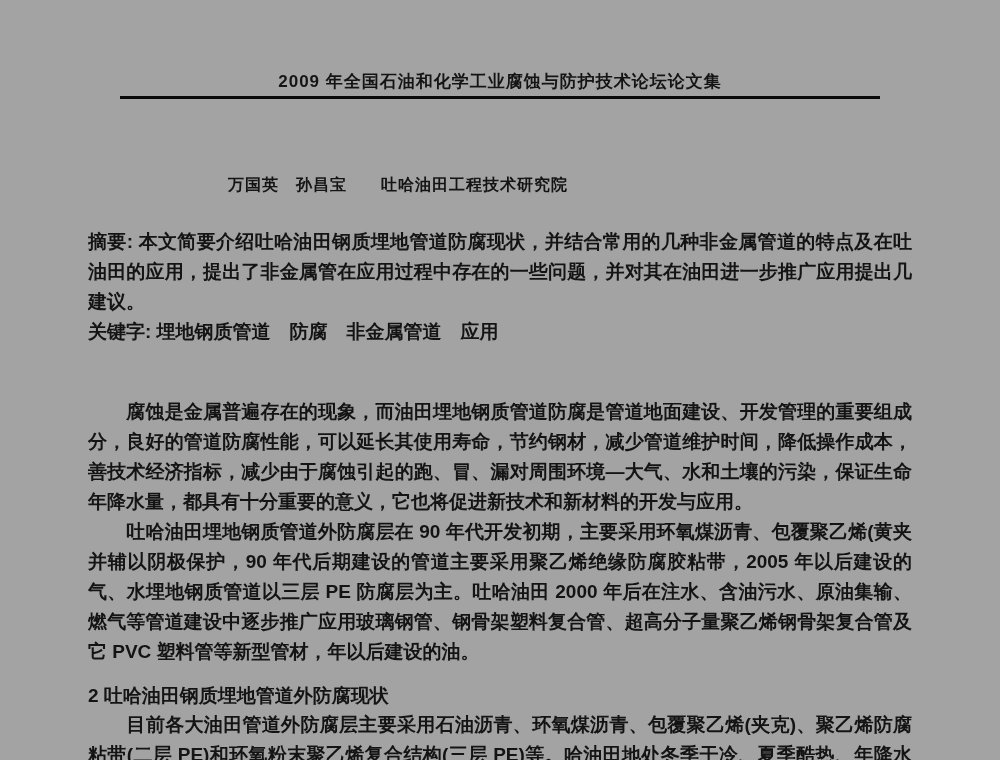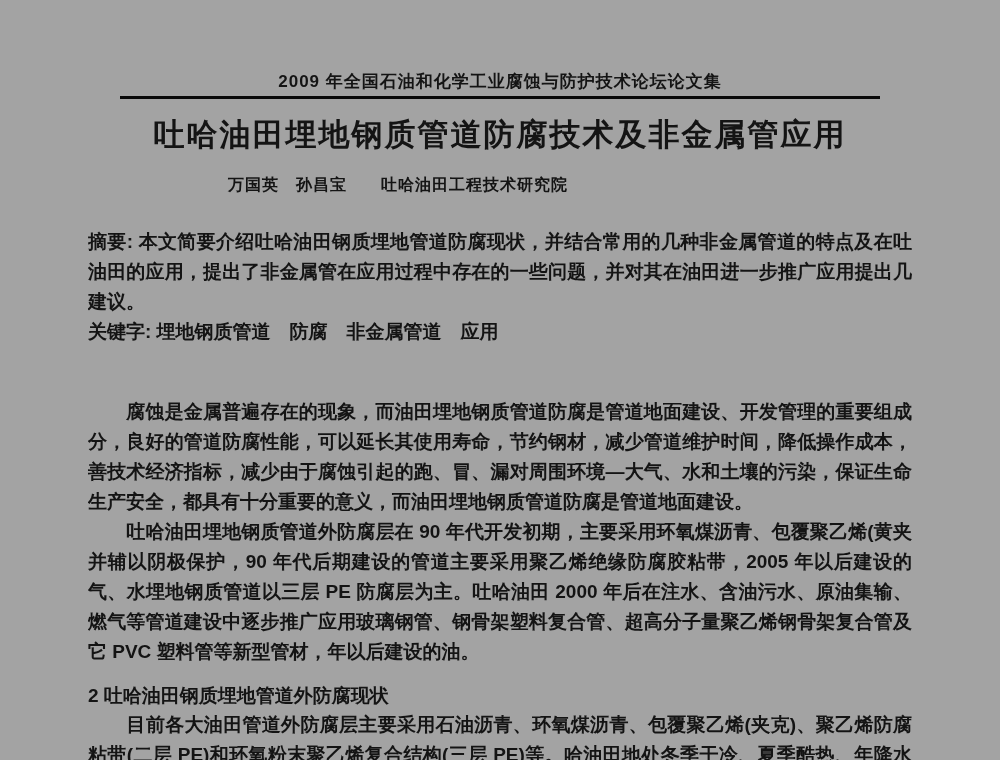--- a/index.html
+++ b/index.html
@@ -94,37 +94,36 @@
 </style>
 </head>
 <body>
 
 <div class="page">
 
   <div class="header">2009 年全国石油和化学工业腐蚀与防护技术论坛论文集</div>
 
   <div class="rule"></div>
 
-  <h1 class="title">吐哈油田埋地钢质管道防腐技术及非金属管应用</h1>
 
   <div class="authors">万国英　孙昌宝　　吐哈油田工程技术研究院</div>
 
   <div class="textblock abstract">
     <div class="line j">摘要: 本文简要介绍吐哈油田钢质埋地管道防腐现状，并结合常用的几种非金属管道的特点及在吐哈</div>
     <div class="line j">油田的应用，提出了非金属管在应用过程中存在的一些问题，并对其在油田进一步推广应用提出几点</div>
     <div class="line">建议。</div>
     <div class="line">关键字: 埋地钢质管道　防腐　非金属管道　应用</div>
   </div>
 
 
   <div class="textblock sec1body">
     <div class="line j">　　腐蚀是金属普遍存在的现象，而油田埋地钢质管道防腐是管道地面建设、开发管理的重要组成部</div>
     <div class="line j">分，良好的管道防腐性能，可以延长其使用寿命，节约钢材，减少管道维护时间，降低操作成本，改</div>
     <div class="line j">善技术经济指标，减少由于腐蚀引起的跑、冒、漏对周围环境—大气、水和土壤的污染，保证生命和</div>
-    <div class="line">生产安全，都具有十分重要的意义，而油田埋地钢质管道防腐是管道地面建设。</div>
+    <div class="line">年降水量，都具有十分重要的意义，它也将促进新技术和新材料的开发与应用。</div>
     <div class="line j">　　吐哈油田埋地钢质管道外防腐层在 90 年代开发初期，主要采用环氧煤沥青、包覆聚乙烯(黄夹克)</div>
     <div class="line j">并辅以阴极保护，90 年代后期建设的管道主要采用聚乙烯绝缘防腐胶粘带，2005 年以后建设的油、</div>
     <div class="line j">气、水埋地钢质管道以三层 PE 防腐层为主。吐哈油田 2000 年后在注水、含油污水、原油集输、城镇</div>
     <div class="line j">燃气等管道建设中逐步推广应用玻璃钢管、钢骨架塑料复合管、超高分子量聚乙烯钢骨架复合管及其</div>
     <div class="line">它 PVC 塑料管等新型管材，年以后建设的油。</div>
   </div>
 
   <div class="sechead sec2head">2 吐哈油田钢质埋地管道外防腐现状</div>
 
   <div class="textblock sec2body">

